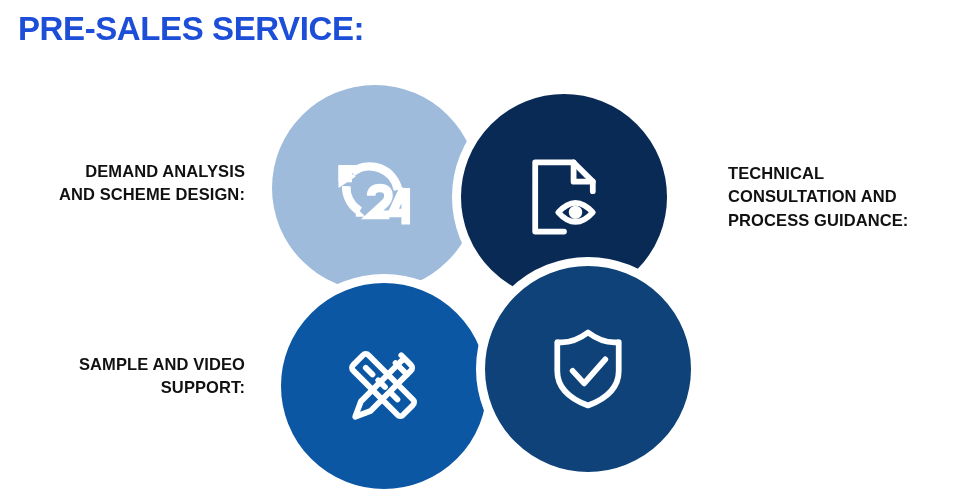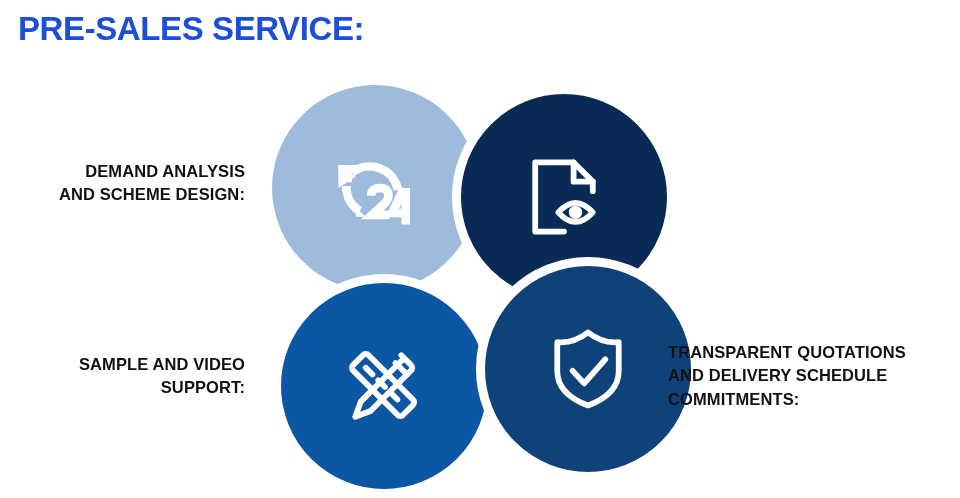--- a/index.html
+++ b/index.html
@@ -151,21 +151,21 @@
                    q-16 2-32-10 z"></path>
           <path d="M34 52 l12 13 22-25"></path>
         </g>
       </svg>
     </span>
   </div>
 
   <div class="label right-aligned" id="label-demand">DEMAND ANALYSIS
 AND SCHEME DESIGN:</div>
 
+  <div class="label left-aligned" id="label-technical">TECHNICAL
+CONSULTATION AND
+PROCESS GUIDANCE:</div>
 
   <div class="label right-aligned" id="label-sample">SAMPLE AND VIDEO
 SUPPORT:</div>
 
-  <div class="label left-aligned" id="label-quotation">TRANSPARENT QUOTATIONS
-AND DELIVERY SCHEDULE
-COMMITMENTS:</div>
 
 </div>
 
 </body></html>

